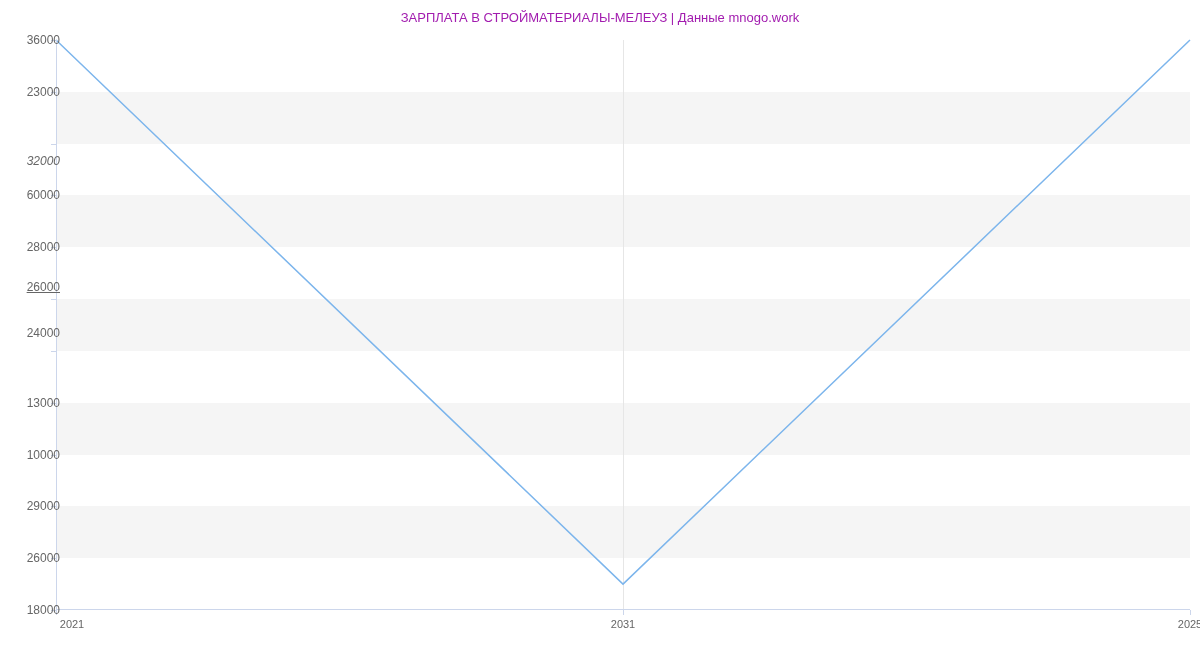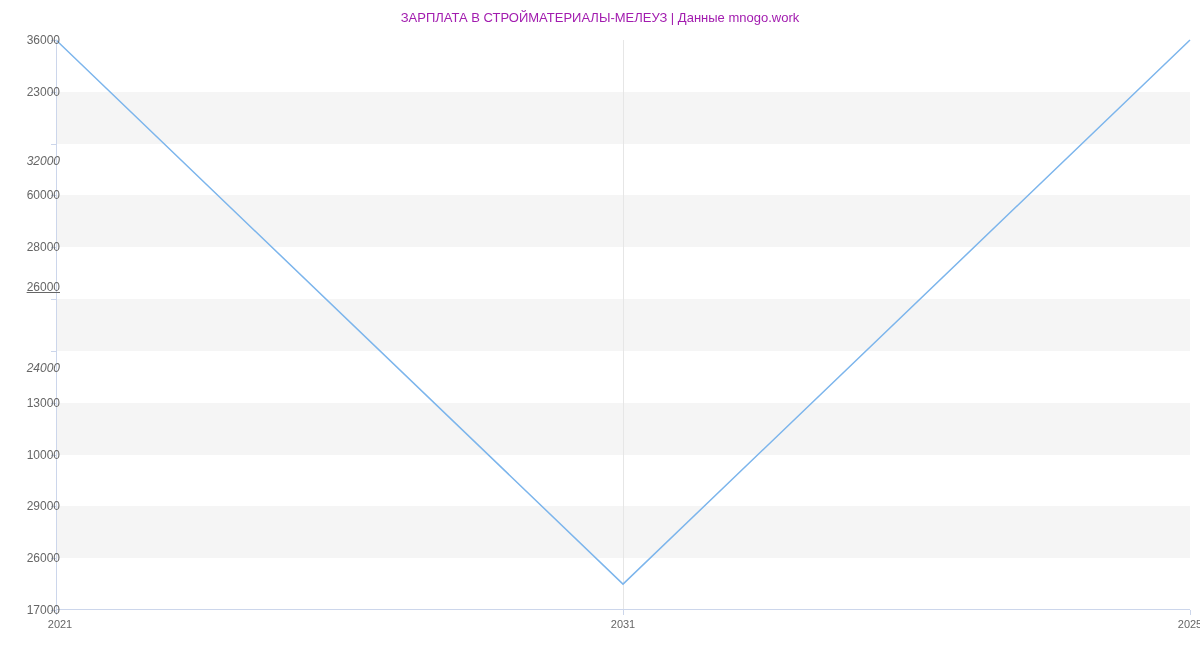--- a/index.html
+++ b/index.html
@@ -124,38 +124,38 @@
       <div class="tick-mark-y" style="top: 414.545px;"></div>
       <div class="tick-mark-y" style="top: 362.727px;"></div>
       <div class="tick-mark-y" style="top: 310.909px;"></div>
       <div class="tick-mark-y" style="top: 259.091px;"></div>
       <div class="tick-mark-y" style="top: 207.273px;"></div>
       <div class="tick-mark-y" style="top: 155.455px;"></div>
       <div class="tick-mark-y" style="top: 103.636px;"></div>
       <div class="tick-mark-y" style="top: 51.8182px;"></div>
       <div class="tick-mark-y" style="top: 0px;"></div>
       <div class="tick-mark-x" style="left: 0px;"></div>
-      <div class="x-tick-label" style="left: 4px;">2021</div>
+      <div class="x-tick-label" style="left: 16px;">2021</div>
       <div class="gridline-v" style="left: 567px;"></div>
       <div class="tick-mark-x" style="left: 567px;"></div>
       <div class="x-tick-label" style="left: 567px;">2031</div>
       <div class="tick-mark-x" style="left: 1134px;"></div>
       <div class="x-tick-label" style="left: 1134px;">2025</div>
     </div>
   <svg class="line-svg" id="line-svg" viewBox="0 0 1134 570" preserveAspectRatio="none">
     <polyline id="data-polyline" class="data-line" points="0,0 567,544.0909090909091 1134,0"></polyline>
   </svg>
   <div class="axis-line y-axis-line"></div>
   <div class="axis-line x-axis-line"></div>
 </div>
 
-<div class="y-tick-label" style="top: 610px;">17000</div>
+<div class="y-tick-label" style="top: 610px;">18000</div>
 <div class="y-tick-label" style="top: 558.182px;">26000</div>
 <div class="y-tick-label" style="top: 506.364px;">29000</div>
 <div class="y-tick-label" style="top: 454.545px;">10000</div>
 <div class="y-tick-label" style="top: 402.727px;">13000</div>
-<div class="y-tick-label" style="top: 368px; font-style: italic;">24000</div>
+<div class="y-tick-label" style="top: 333px;">24000</div>
 <div class="y-tick-label" style="top: 287px; text-decoration: underline;">26000</div>
 <div class="y-tick-label" style="top: 247.273px;">28000</div>
 <div class="y-tick-label" style="top: 195.455px;">60000</div>
 <div class="y-tick-label" style="top: 161px; font-style: italic;">32000</div>
 <div class="y-tick-label" style="top: 91.8182px;">23000</div>
 <div class="y-tick-label" style="top: 40px;">36000</div>
 
 </body></html>

